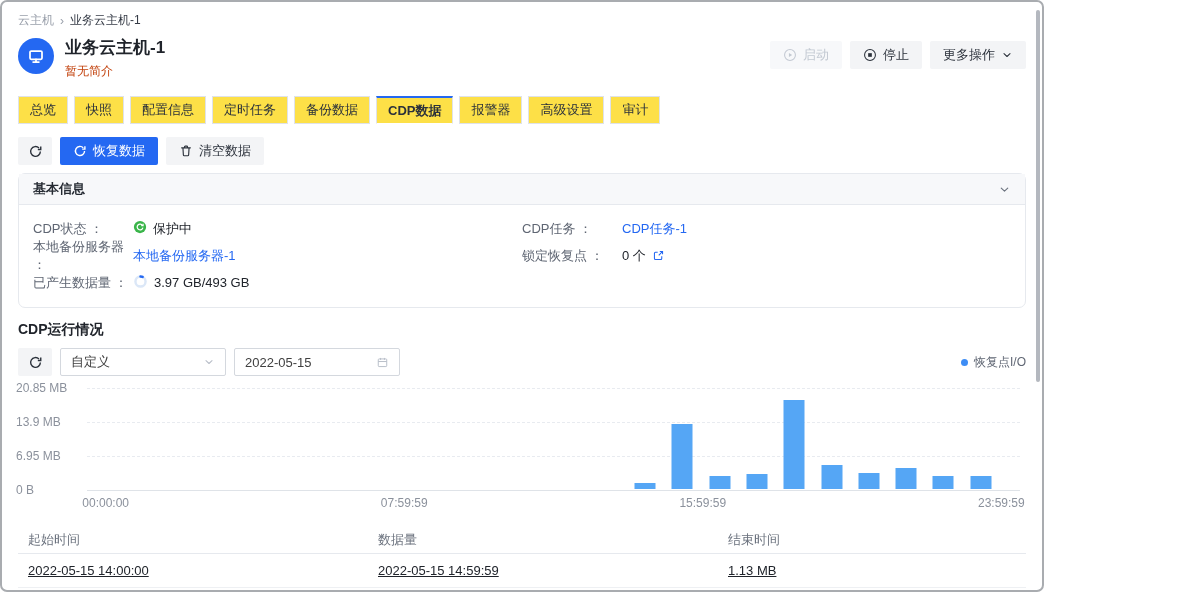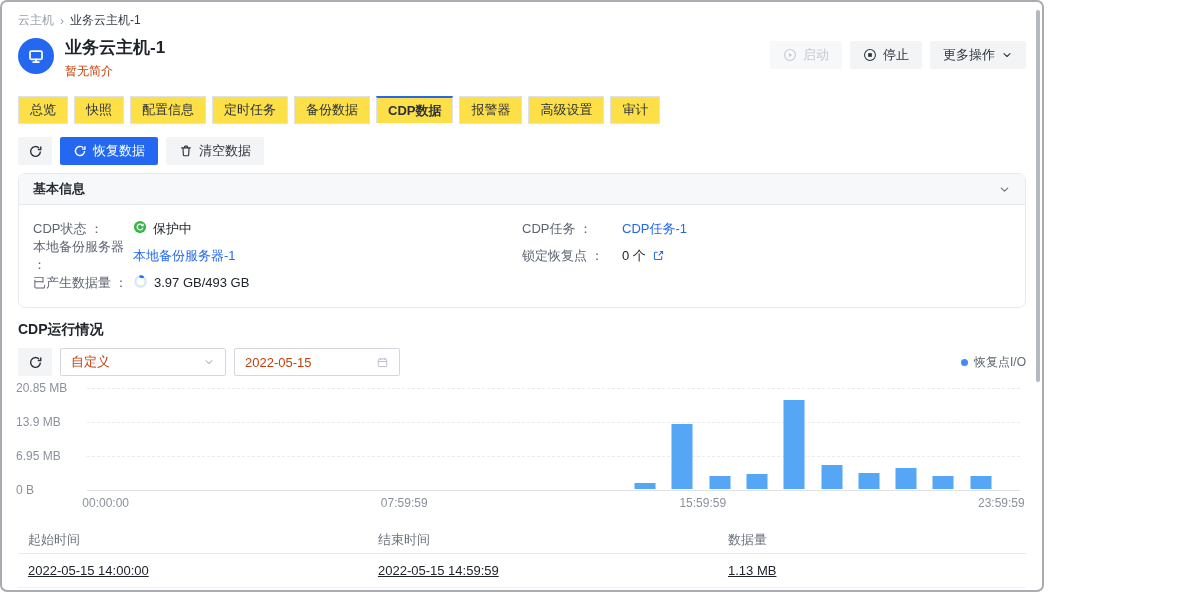--- a/index.html
+++ b/index.html
@@ -39,21 +39,21 @@
   .panel-body { display: flex; padding: 10px 14px 11px; }
   .col { width: 50%; }
   .field { display: flex; align-items: center; height: 27px; font-size: 13px; }
   .field-label { width: 100px; color: #5f6673; flex: none; }
   .field-value { color: #20242b; display: flex; align-items: center; gap: 6px; }
   .link { color: var(--primary, #2468f2); cursor: pointer; }
   .ext { color: var(--primary, #2468f2); display: flex; cursor: pointer; }
   
   .section-title { font-size: 14px; font-weight: bold; color: #20242b; padding: 0 16px; margin-top: 13px; }
   .controls { display: flex; align-items: center; padding: 0 16px; margin-top: 9px; }
-  .select, .date { width: 166px; height: 28px; border: 1px solid #d4d8de; border-radius: 2px; margin-left: 8px; padding: 0 10px; display: flex; align-items: center; font-size: 13px; color: #c2410c; cursor: pointer; background: #fff; justify-content: flex-end; }
+  .select, .date { width: 166px; height: 28px; border: 1px solid #d4d8de; border-radius: 2px; margin-left: 8px; padding: 0 10px; display: flex; align-items: center; font-size: 13px; color: #404040; cursor: pointer; background: #fff; justify-content: flex-end; }
   .select .trail, .date .trail { margin-left: auto; color: #b8bec8; display: flex; }
   .legend { margin-left: auto; display: flex; align-items: center; gap: 6px; font-size: 12px; color: #606774; cursor: pointer; }
   .legend .dot { width: 7px; height: 7px; border-radius: 50%; background: var(--legend, #3d8df5); }
   
   .chart { position: relative; height: 126px; margin-top: 8px; }
   .ylabels { position: absolute; left: 14px; top: 4px; bottom: 20px; width: 66px; }
   .ytick { position: absolute; transform: translateY(-50%); font-size: 12px; color: #8b919c; white-space: nowrap; }
   .plot { position: absolute; left: 85px; right: 22px; top: 4px; bottom: 20px; }
   .gridline { position: absolute; left: 0; right: 0; height: 0; border-top: 1px dashed #e8ebf0; }
   .gridline.baseline { border-top: 1px solid #dfe3e8; }
@@ -287,22 +287,22 @@
         <div class="xtick" style="left: 2%;">00:00:00</div>
         <div class="xtick" style="left: 34%;">07:59:59</div>
         <div class="xtick" style="left: 66%;">15:59:59</div>
         <div class="xtick" style="left: 98%;">23:59:59</div>
       </div>
   </div>
 
   <div class="table">
     <div class="thead" id="thead">
         <div>起始时间</div>
+        <div>数据量</div>
         <div>结束时间</div>
-        <div>数据量</div>
         <div>操作</div>
       </div>
     <div id="tbody">
         <div class="trow">
           <div>2022-05-15 14:00:00</div>
           <div>2022-05-15 14:59:59</div>
           <div>1.13 MB</div>
           <div><button class="action-btn">
   <svg width="14" height="14" viewBox="0 0 16 16">
                 <path d="M2.8 8h9.6M8.8 4.4L12.4 8l-3.6 3.6" fill="none" stroke="currentColor" stroke-width="1.4" stroke-linecap="round" stroke-linejoin="round"></path>

